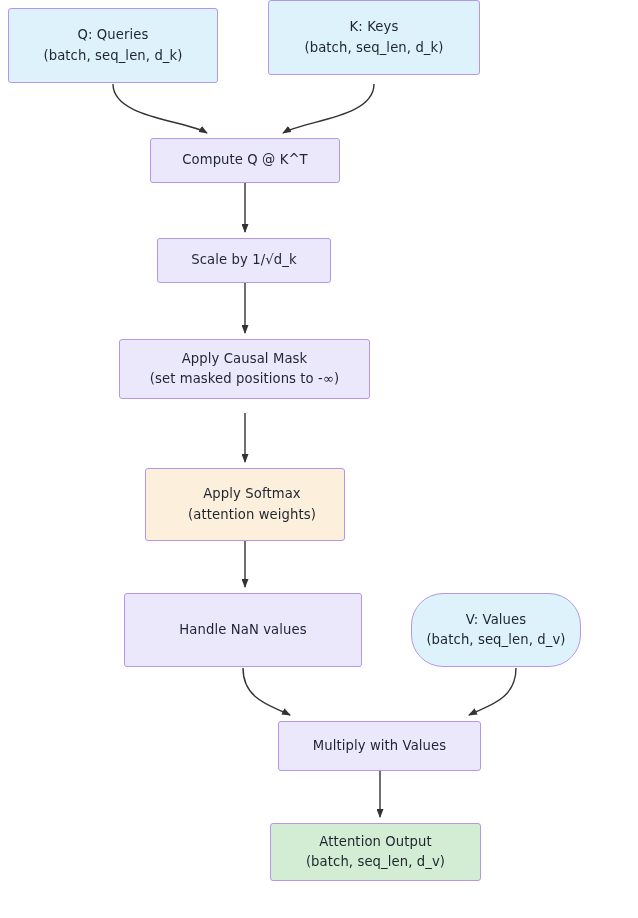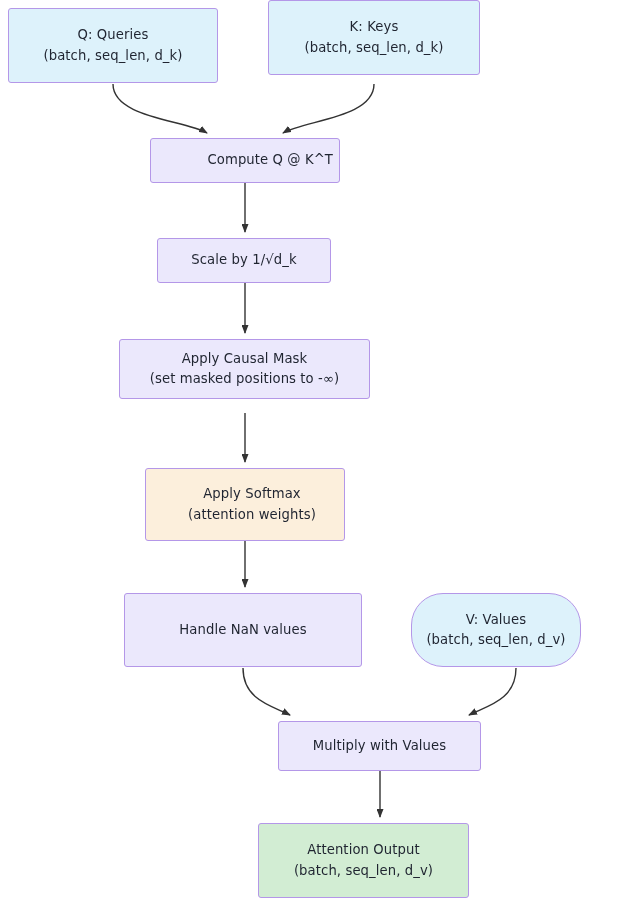--- a/index.html
+++ b/index.html
@@ -73,21 +73,21 @@
 
   <div id="node-layer">
       <div class="node fill-blue" style="left: 8px; top: 8px; width: 210px; height: 75px;">
         <span class="line">Q: Queries</span>
         <span class="line">(batch, seq_len, d_k)</span>
       </div>
       <div class="node fill-blue" style="left: 268px; top: 0; width: 212px; height: 75px;">
         <span class="line">K: Keys</span>
         <span class="line">(batch, seq_len, d_k)</span>
       </div>
-      <div class="node fill-lavender" style="left: 150px; top: 138px; width: 190px; height: 45px; align-items: flex-end;">
+      <div class="node fill-lavender" style="left: 150px; top: 138px; width: 190px; height: 45px;">
         <span class="line">Compute Q @ K^T</span>
       </div>
       <div class="node fill-lavender" style="left: 157px; top: 238px; width: 174px; height: 45px;">
         <span class="line">Scale by 1/√d_k</span>
       </div>
       <div class="node fill-lavender" style="left: 119px; top: 339px; width: 251px; height: 60px;">
         <span class="line">Apply Causal Mask</span>
         <span class="line">(set masked positions to -∞)</span>
       </div>
       <div class="node fill-cream" style="left: 145px; top: 468px; width: 200px; height: 73px; padding-left: 20px;">
@@ -97,19 +97,19 @@
       <div class="node fill-lavender" style="left: 124px; top: 593px; width: 238px; height: 74px;">
         <span class="line">Handle NaN values</span>
       </div>
       <div class="node fill-blue" style="left: 411px; top: 593px; width: 170px; height: 74px; border-radius: 32px;">
         <span class="line">V: Values</span>
         <span class="line">(batch, seq_len, d_v)</span>
       </div>
       <div class="node fill-lavender" style="left: 278px; top: 721px; width: 203px; height: 50px;">
         <span class="line">Multiply with Values</span>
       </div>
-      <div class="node fill-green" style="left: 258px; top: 823px; width: 211px; height: 75px;">
+      <div class="node fill-green" style="left: 270px; top: 823px; width: 211px; height: 58px;">
         <span class="line">Attention Output</span>
         <span class="line">(batch, seq_len, d_v)</span>
       </div>
     </div>
 
 </div>
 
 </body></html>

